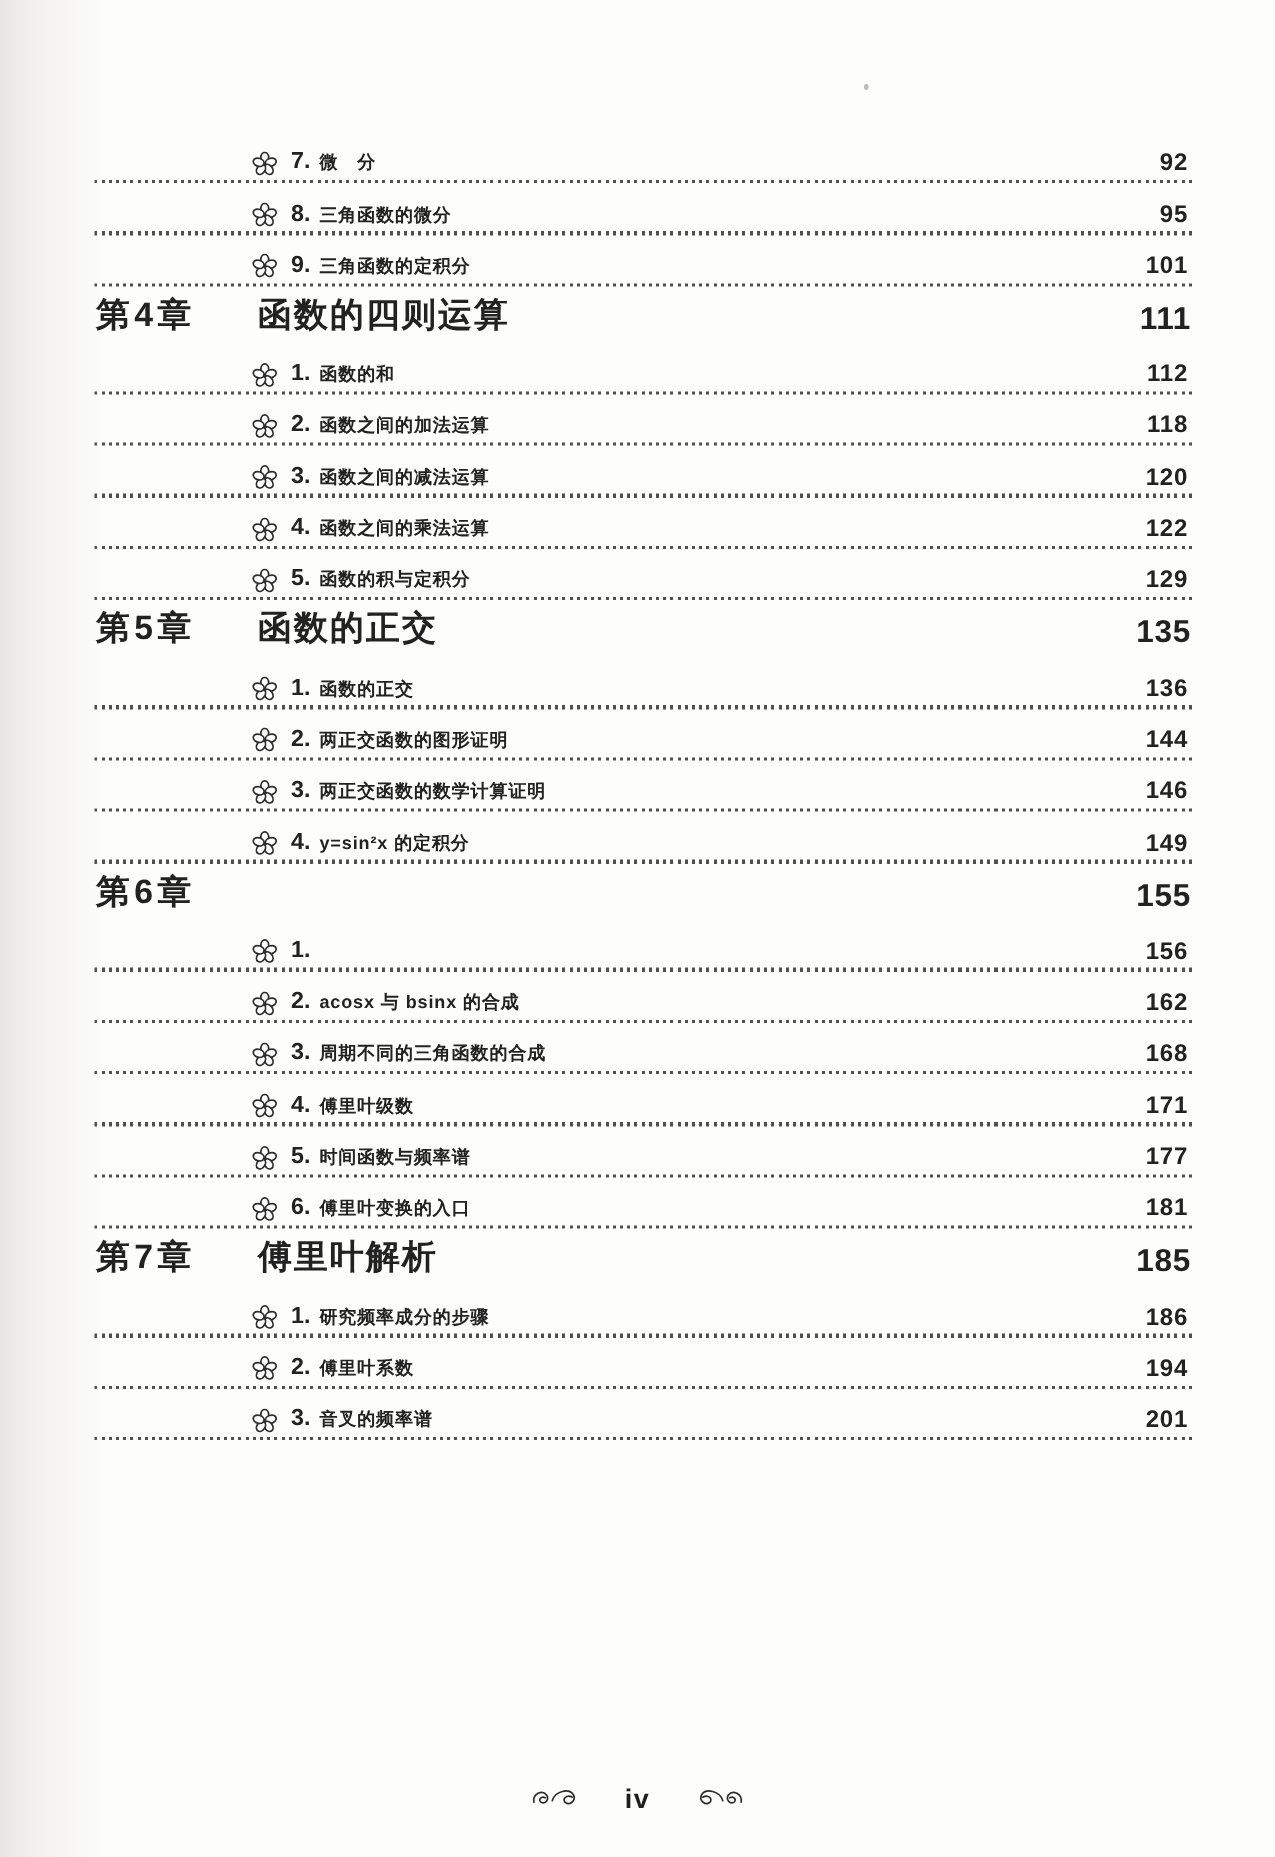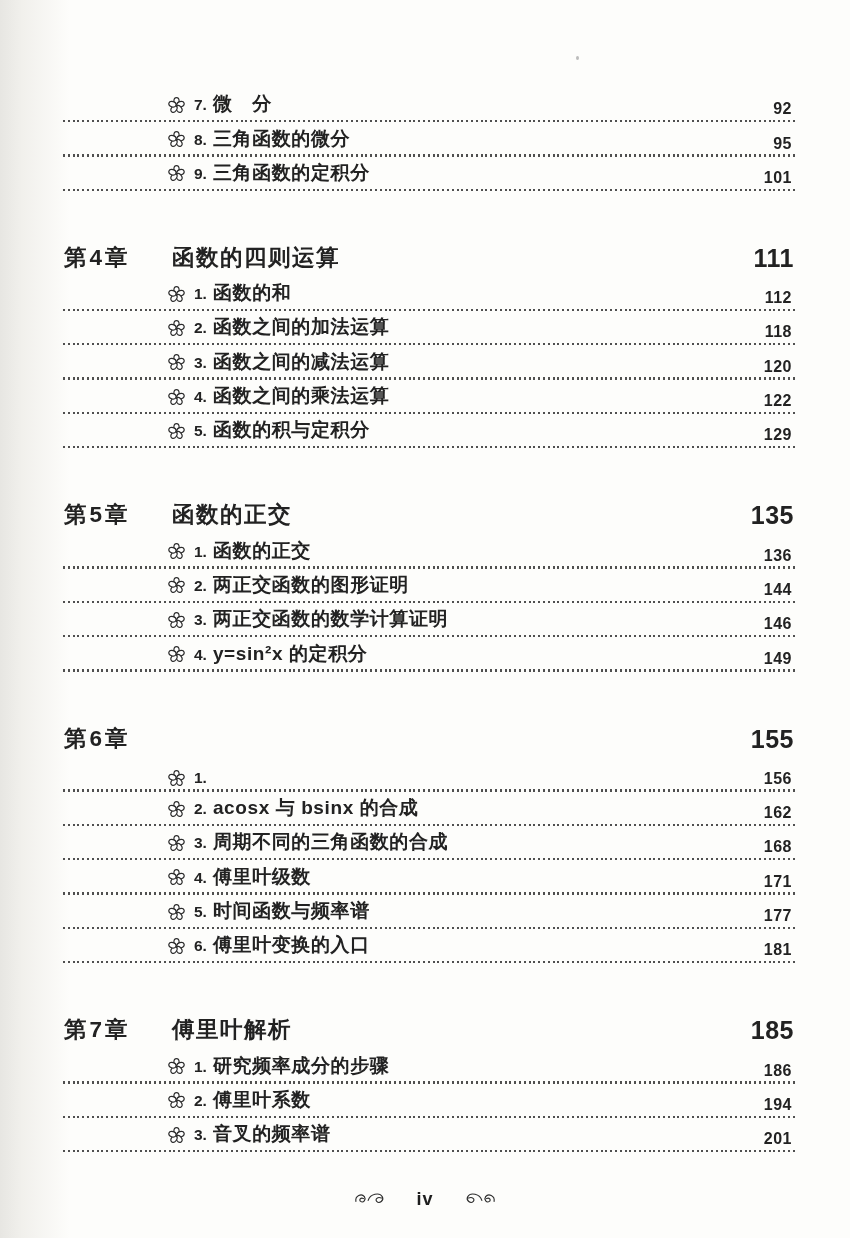--- a/index.html
+++ b/index.html
@@ -16,52 +16,52 @@
     position:absolute;left:0;top:0;bottom:0;width:72px;pointer-events:none;
     background:linear-gradient(to right,#e7e6e2 0px,#f1f0ec 22px,rgba(253,253,251,0) 70px);
   }
   .scan-speck{
     position:absolute;left:576px;top:56px;width:3px;height:4px;
     background:#9a9a9a;border-radius:50%;opacity:.65;
   }
   .toc{position:absolute;left:0;top:0;right:0;padding-top:88px;}
 
   
-  .chapter{position:relative;height:34px;margin-top:48px;margin-bottom:4px;}
+  .chapter{position:relative;height:34px;margin-bottom:4px;}
   .ch-label{
     position:absolute;left:64px;bottom:0;
     font-size:22.5px;font-weight:700;letter-spacing:3px;white-space:nowrap;
   }
   .ch-title{
     position:absolute;left:172px;bottom:0;
     font-size:22.5px;font-weight:700;letter-spacing:1.5px;white-space:nowrap;text-align:right;
   }
   .ch-page{
     position:absolute;right:56px;bottom:0;
-    font-size:25px;font-weight:700;letter-spacing:.5px;
+    font-size:21px;font-weight:700;letter-spacing:.5px;
   }
 
   
   .entry{position:relative;height:34.3px;}
   .entry .leader{
     position:absolute;left:63px;right:54px;bottom:0;height:2.4px;
     background-image:repeating-linear-gradient(to right,#383838 0px,#383838 2px,transparent 2px,transparent 4.8px);
     opacity:.88;
   }
   .entry-text{
     position:absolute;left:168px;bottom:5px;
     display:flex;align-items:baseline;white-space:nowrap;
   }
   .flower{
     width:17px;height:17px;margin-right:9px;align-self:center;
     transform:translateY(1px);flex:0 0 auto;
   }
   .flower svg{display:block;width:17px;height:17px;}
   .num{font-size:15.5px;font-weight:700;margin-right:6px;}
-  .title{font-size:19px;font-weight:700;letter-spacing:.6px;}
+  .title{font-size:12px;font-weight:700;letter-spacing:.6px;}
   .pg{
     position:absolute;right:58px;bottom:4px;
     font-size:16px;font-weight:700;letter-spacing:.5px;
   }
 
   
   .footer{
     position:absolute;left:0;right:0;bottom:28px;
     display:flex;justify-content:center;align-items:center;gap:27px;text-align:right;
   }

